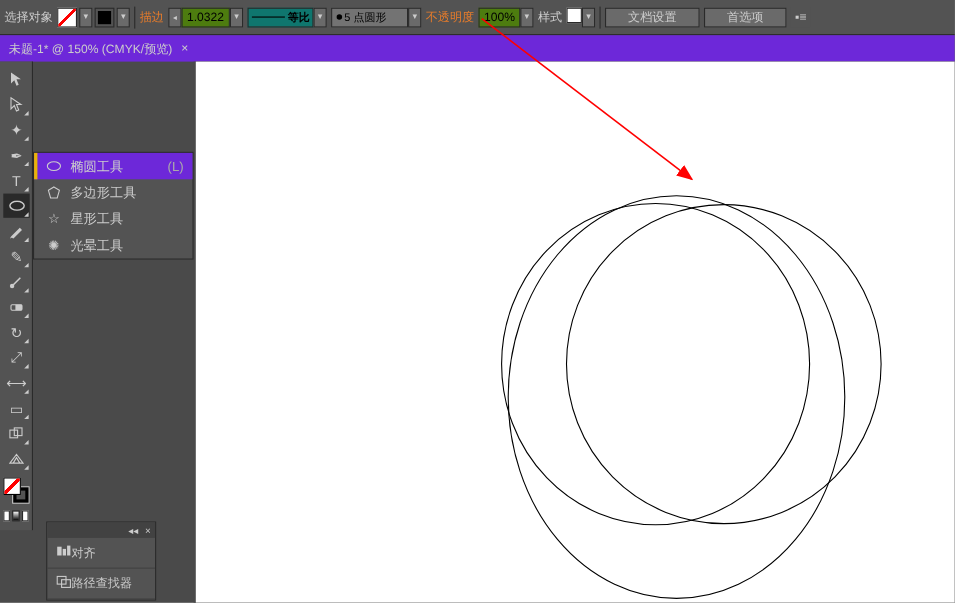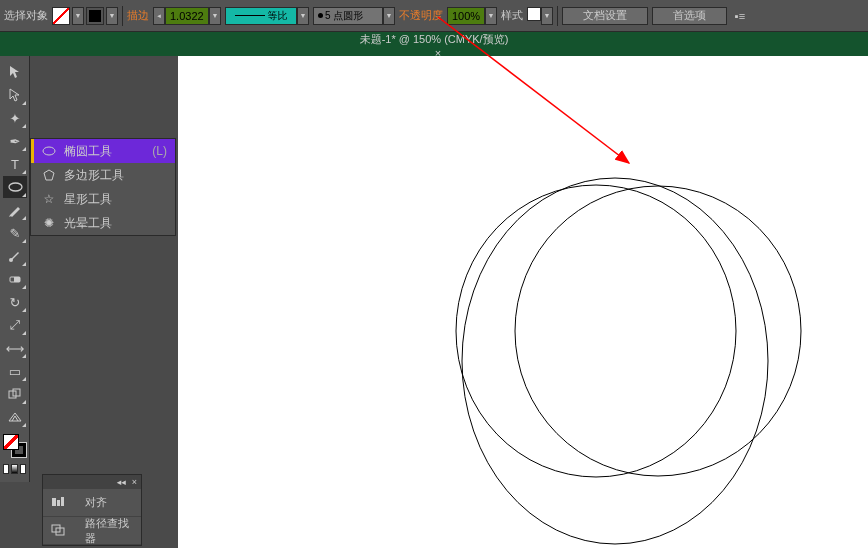--- a/index.html
+++ b/index.html
@@ -89,29 +89,30 @@
       background: #4d7c0f;
       border: 1px solid #2a2a2a;
       height: 18px;
       padding: 0 4px;
       font-size: 11px;
       color: #000;
       display: flex;
       align-items: center;
     }
     .stroke-preview {
-      width: 72px;
-      height: 18px;
-      background: #14b8a6;
+      width: 60px;
+      height: 18px;
+      background: #0f766e;
       border: 1px solid #2a2a2a;
       display: flex;
       align-items: center;
       justify-content: center;
       font-size: 10px;
       color: #000;
+      font-weight: bold;
     }
     .stroke-preview::before {
       content: '';
       display: inline-block;
       width: 30px;
       height: 1px;
       background: #000;
       margin-right: 3px;
     }
     .brush-preview {
@@ -147,27 +148,26 @@
       height: 18px;
       display: flex;
       align-items: center;
       justify-content: center;
       background: #535353;
     }
     
     
     .doctab {
       height: 24px;
-      background: #14532d;
+      background: #6d28d9;
       display: flex;
       align-items: center;
       padding: 0 8px;
       font-size: 11px;
       color: #ccc;
-      flex-direction: column;
     }
     .doctab .close {
       margin-left: 8px;
     }
     
     
     .toolbar-left {
       position: absolute;
       left: 0;
       top: 56px;
@@ -297,21 +297,21 @@
       align-items: center;
       justify-content: flex-end;
       padding: 0 4px;
       font-size: 9px;
     }
     .panel-item {
       height: 28px;
       display: flex;
       align-items: center;
       padding: 4px 8px;
-      gap: 20px;
+      gap: 0;
       font-size: 11px;
       border-bottom: 1px solid #424242;
     }
     
     
     .canvas-area {
       position: absolute;
       left: 176px;
       top: 56px;
       right: 0;

